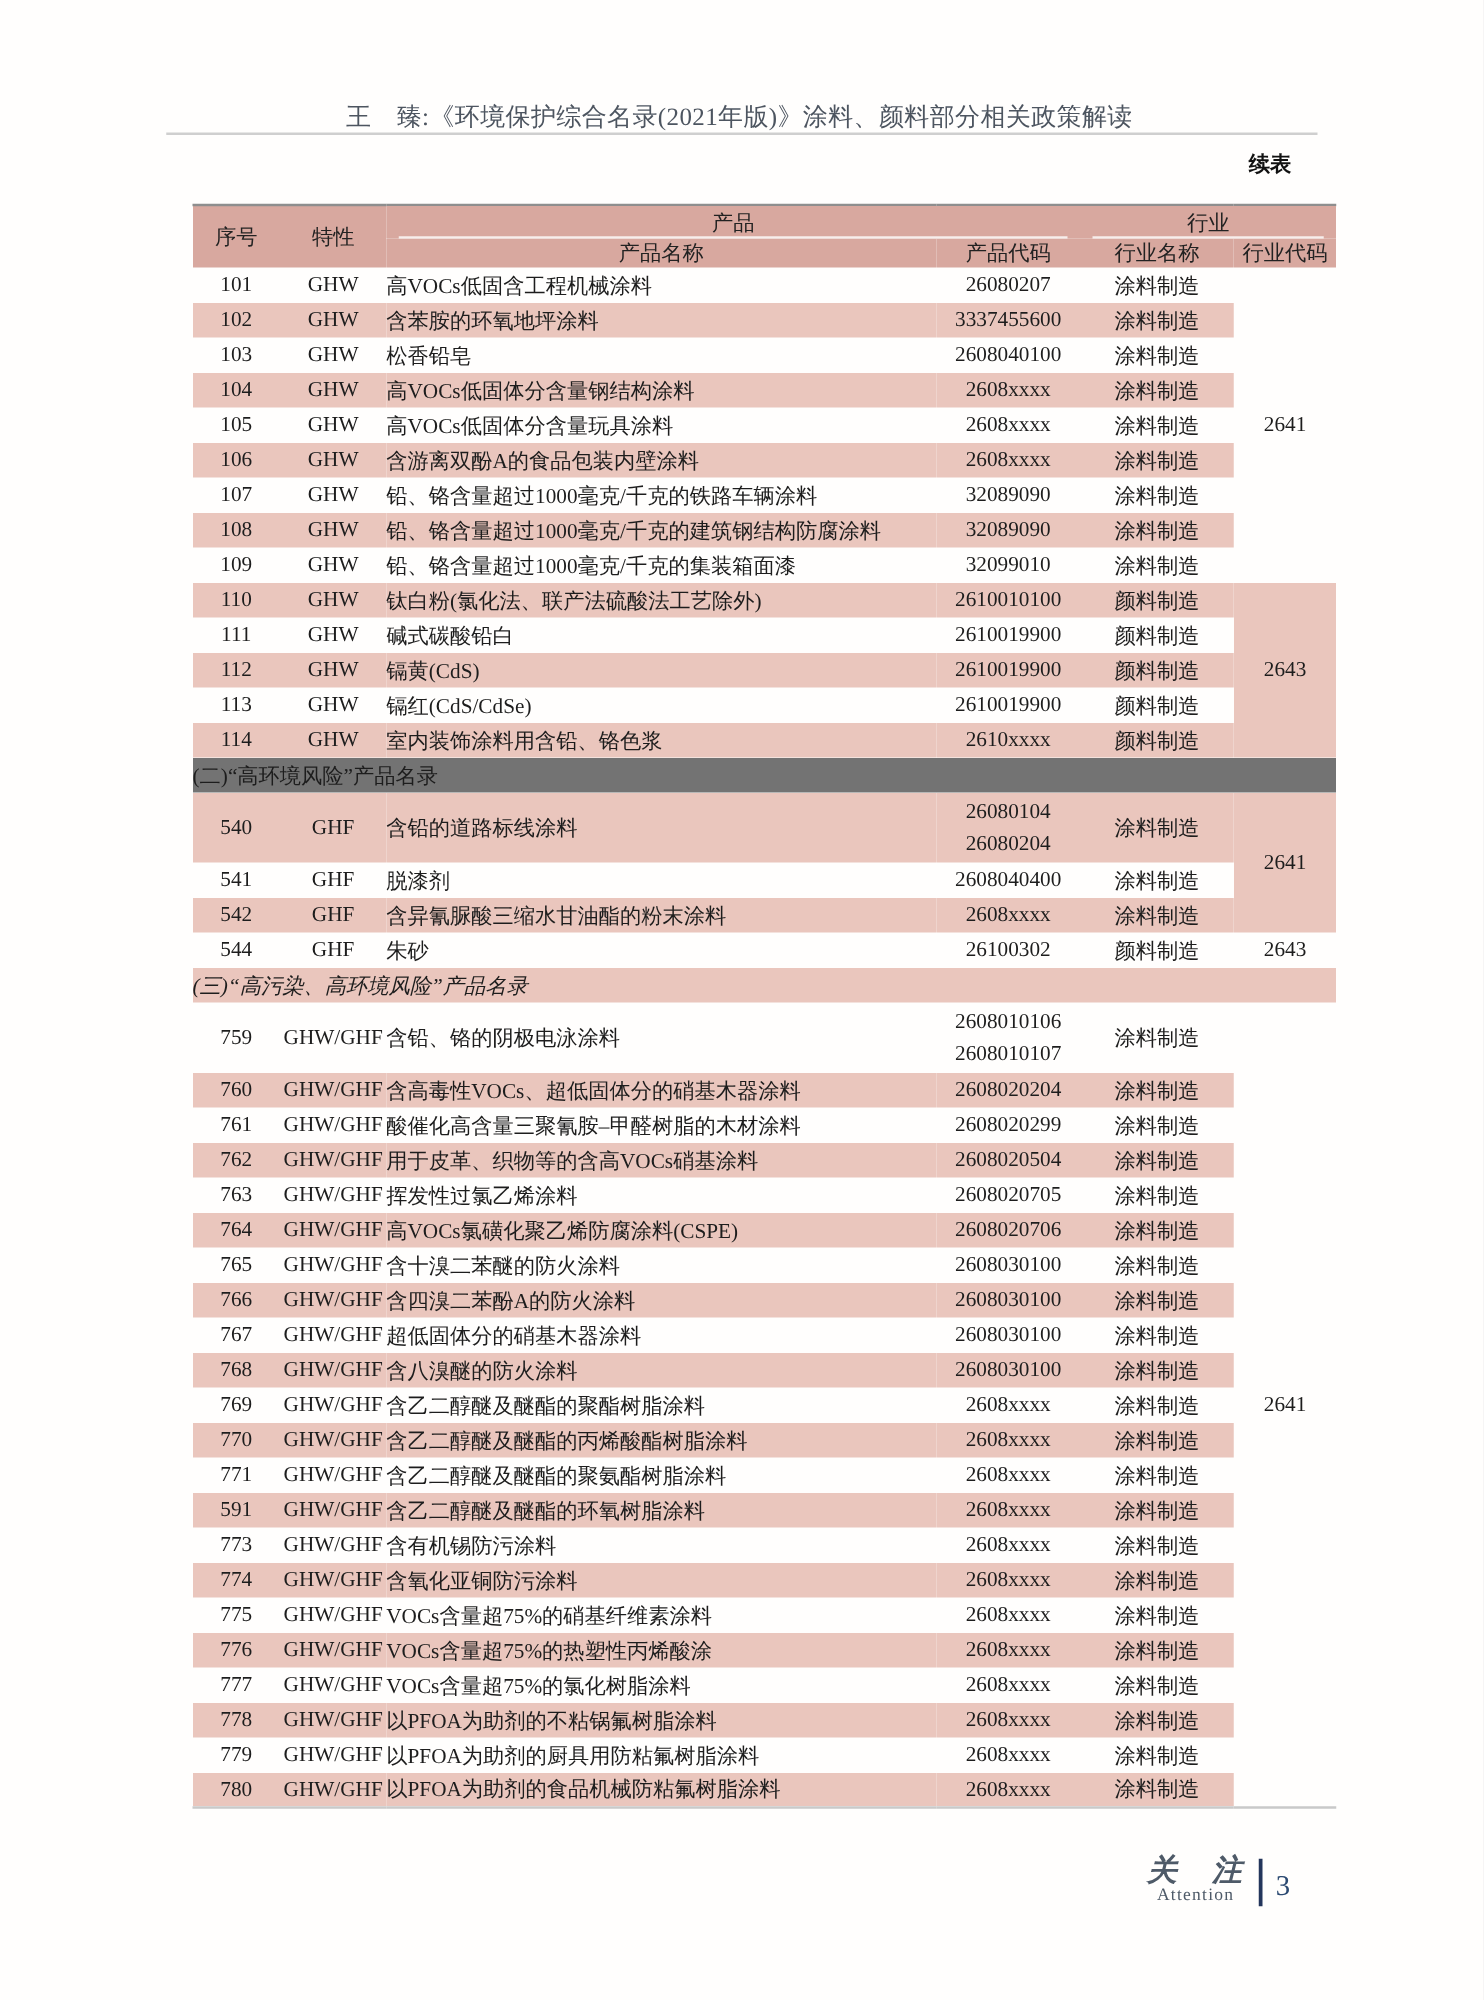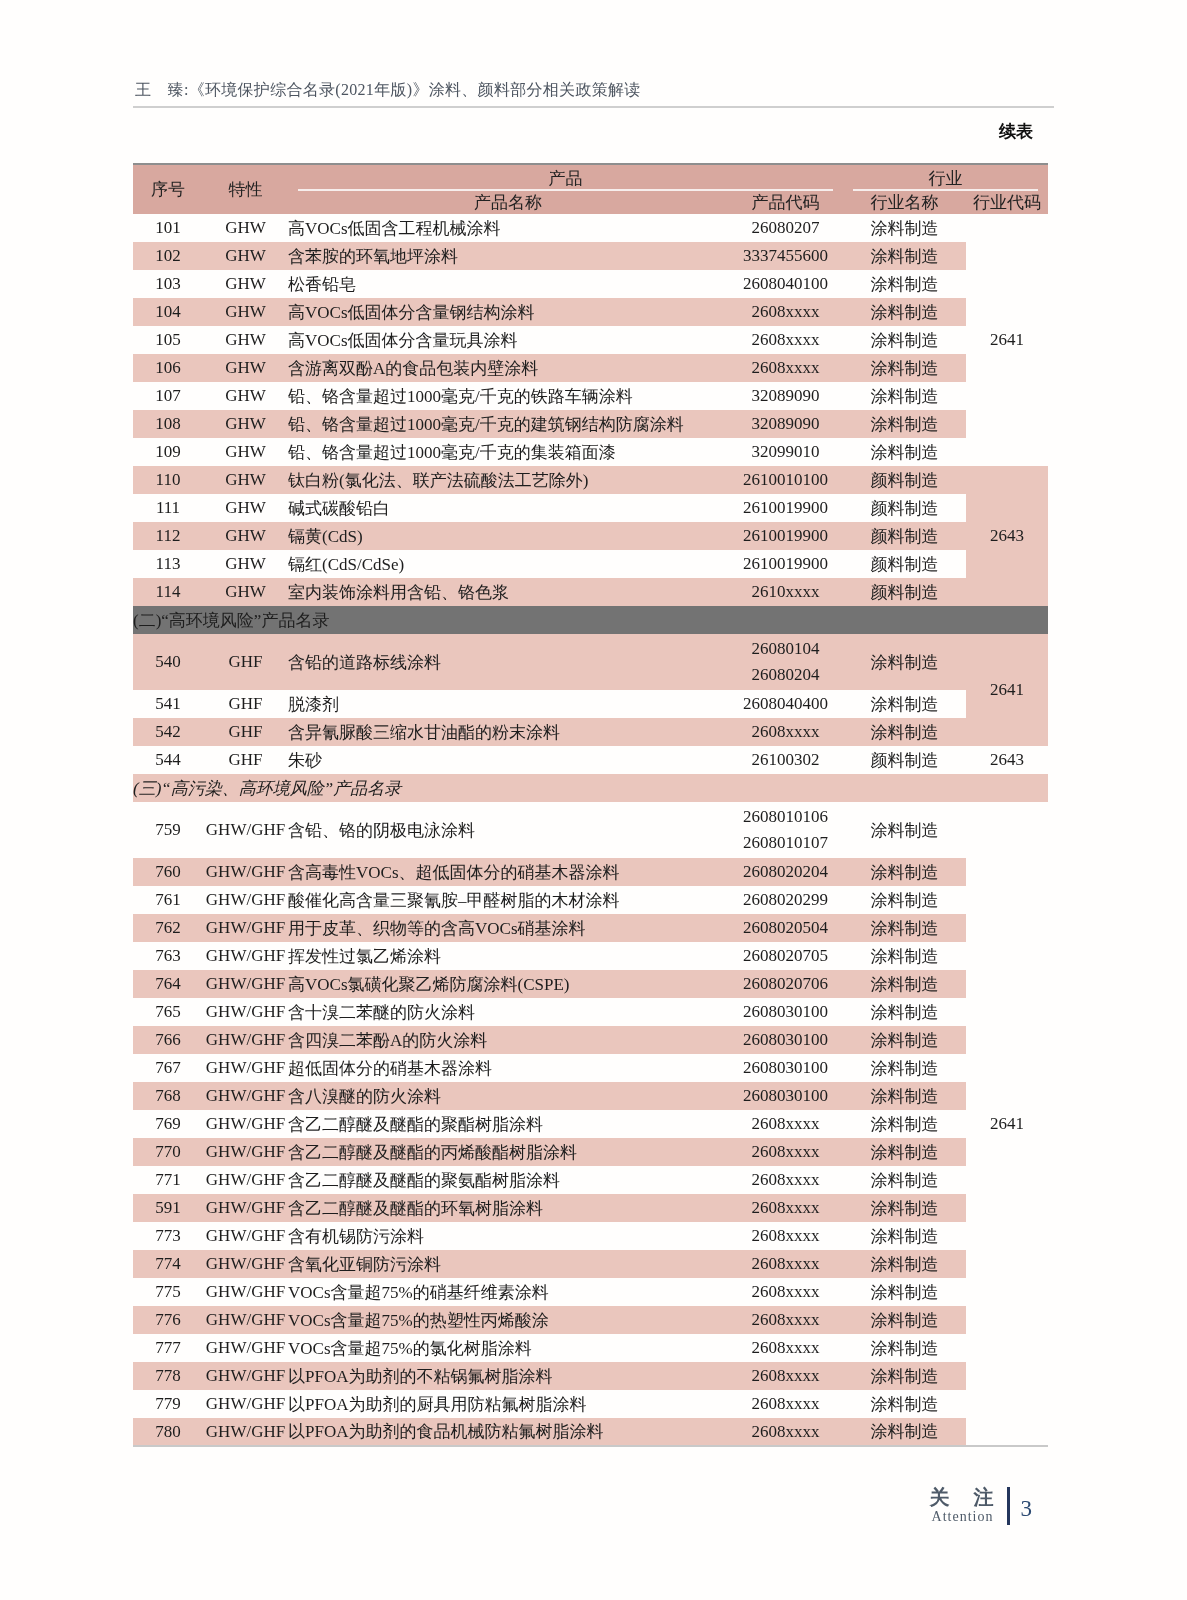--- a/index.html
+++ b/index.html
@@ -16,39 +16,40 @@
     width:1187px;height:1600px;
     background:#fffefd;
     margin:0 auto;
     font-family:"Liberation Serif","DejaVu Serif",serif;
     color:#1d1d1d;
     overflow:hidden;
   }
   
   .running-head{
     position:absolute;top:80px;left:135px;width:913px;
-    text-align:left;font-size:16px;color:#4d5560;
+    text-align:center;font-size:20px;color:#4d5560;
     letter-spacing:.3px;white-space:nowrap;
   }
   .head-rule{
     position:absolute;top:106px;left:133px;width:921px;
     border-top:2px solid #cfcfcf;
   }
   
   .continued{
     position:absolute;top:120px;left:135px;width:898px;
     text-align:right;font-weight:bold;font-size:17px;color:#111;
   }
   
   .table-wrap{position:absolute;top:163px;left:133px;width:915px;}
   table.catalog{
     width:915px;table-layout:fixed;border-collapse:collapse;
     border-top:2px solid var(--rule-gray);
     border-bottom:2px solid #c9c9c9;
     font-size:17px;
+    margin-left:21px;
   }
   table.catalog th,table.catalog td{
     padding:0;vertical-align:middle;font-weight:normal;
     overflow:hidden;white-space:nowrap;
   }
   thead th{
     background:var(--header-band);
     font-weight:bold;color:#222;text-align:center;font-size:17px;
   }
   thead tr.group-row th{height:27px;}
@@ -72,21 +73,21 @@
   td.icode-plain{background:#fffefd;}
   td.icode-shade{background:var(--row-stripe);}
   
   .page-footer{
     position:absolute;top:1487px;left:0;width:1032px;
     display:flex;justify-content:flex-end;align-items:center;gap:11px;
   }
   .footer-label{text-align:center;color:var(--footer-text);}
   .footer-cn{
     font-family:"Liberation Sans","DejaVu Sans",sans-serif;
-    font-weight:bold;font-size:20px;letter-spacing:2px;line-height:20px;
+    font-weight:bold;font-size:24px;letter-spacing:2px;line-height:20px;font-style:italic;
   }
   .footer-en{
     font-family:"Liberation Serif","DejaVu Serif",serif;
     font-size:14px;letter-spacing:1px;margin-top:2px;
   }
   .footer-bar{width:3px;height:38px;background:var(--footer-accent);}
   .footer-num{
     font-size:23px;color:#2c4a72;font-family:"Liberation Serif",serif;
     padding-top:6px;
   }

